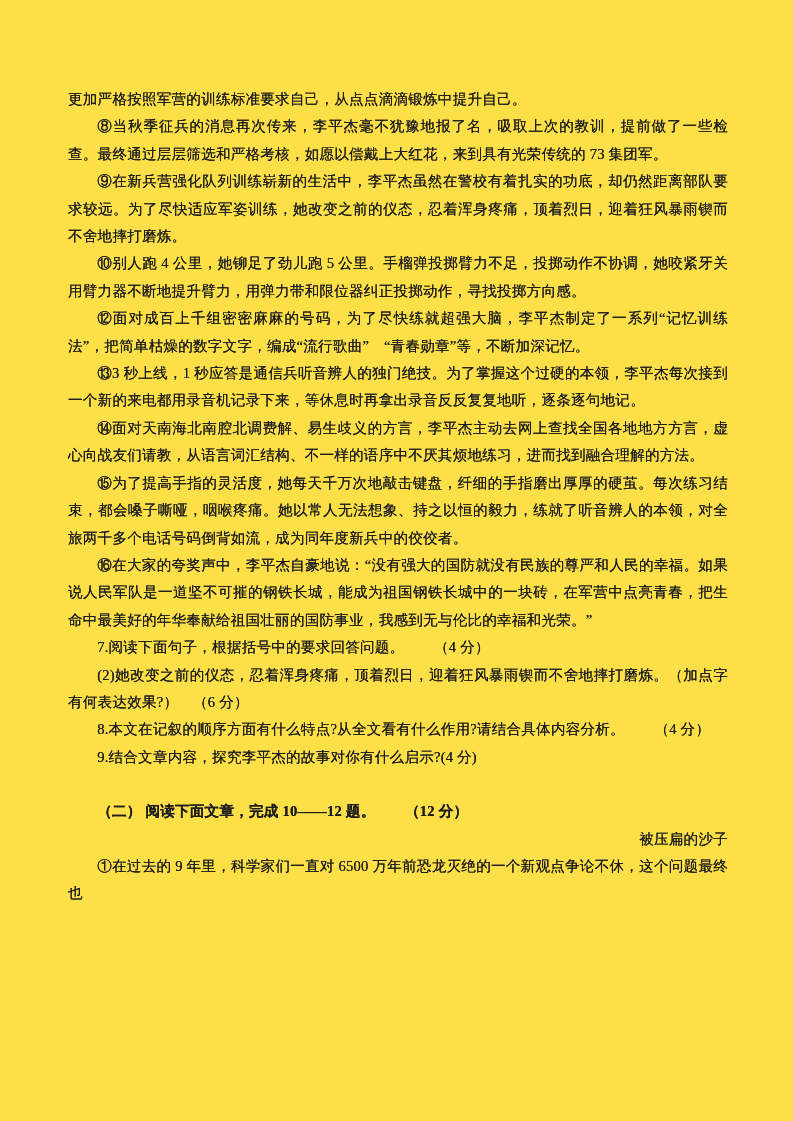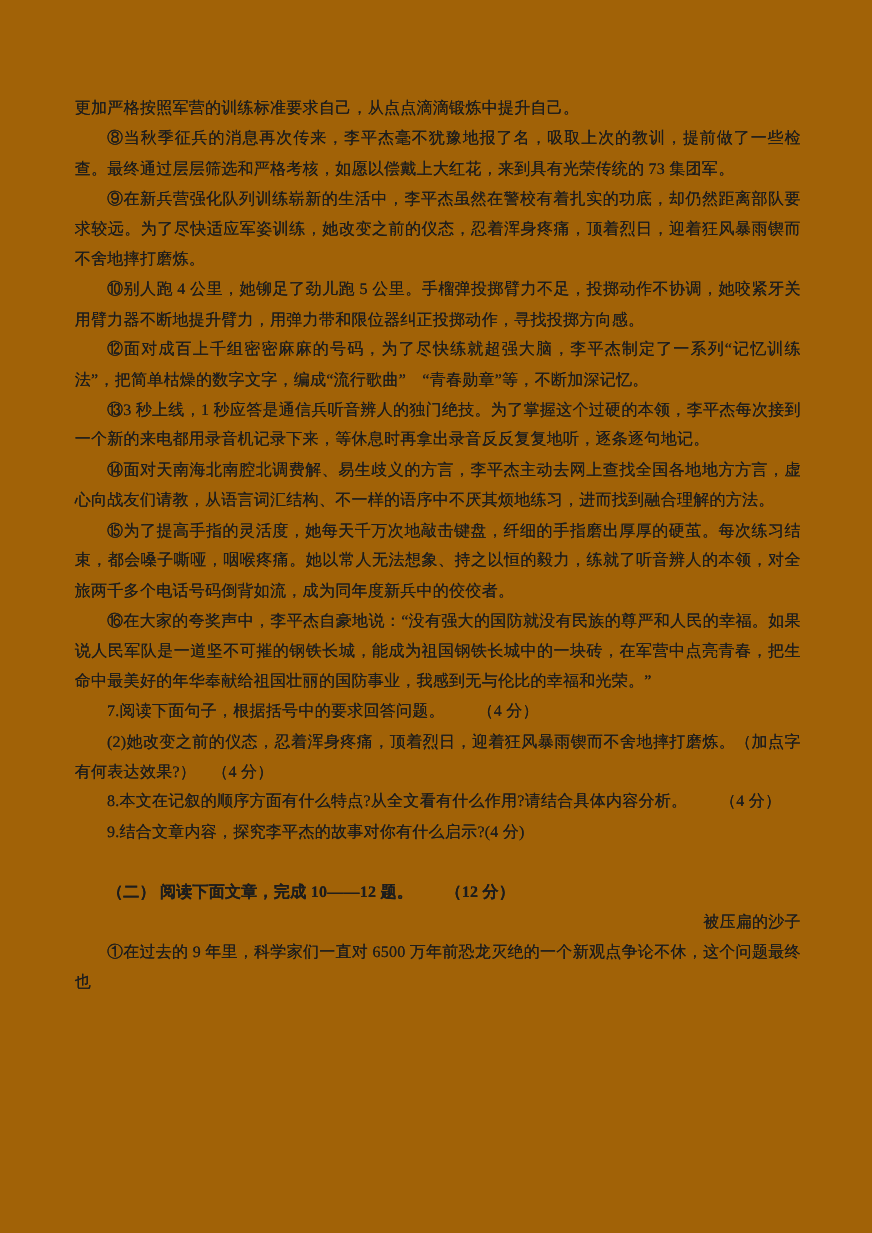--- a/index.html
+++ b/index.html
@@ -4,21 +4,21 @@
 <style>
   html, body {
     margin: 0;
     padding: 0;
     background: #ffffff;
   }
   .sheet {
     position: relative;
     width: 793px;
     height: 1121px;
-    background: #a16207;
+    background: #fde047;
     overflow: hidden;
     font-family: "Liberation Serif", "DejaVu Serif", serif;
   }
   .textblock {
     position: absolute;
     left: 68px;
     top: 86px;
     width: 660px;
     font-size: 14.6px;
     line-height: 27.4px;
@@ -55,21 +55,21 @@
     <p>⑧当秋季征兵的消息再次传来，李平杰毫不犹豫地报了名，吸取上次的教训，提前做了一些检查。最终通过层层筛选和严格考核，如愿以偿戴上大红花，来到具有光荣传统的 73 集团军。</p>
     <p>⑨在新兵营强化队列训练崭新的生活中，李平杰虽然在警校有着扎实的功底，却仍然距离部队要求较远。为了尽快适应军姿训练，她改变之前的仪态，忍着浑身疼痛，顶着烈日，迎着狂风暴雨锲而不舍地摔打磨炼。</p>
     <p>⑩别人跑 4 公里，她铆足了劲儿跑 5 公里。手榴弹投掷臂力不足，投掷动作不协调，她咬紧牙关用臂力器不断地提升臂力，用弹力带和限位器纠正投掷动作，寻找投掷方向感。</p>
     <p>⑫面对成百上千组密密麻麻的号码，为了尽快练就超强大脑，李平杰制定了一系列“记忆训练法”，把简单枯燥的数字文字，编成“流行歌曲”　“青春勋章”等，不断加深记忆。</p>
     <p>⑬3 秒上线，1 秒应答是通信兵听音辨人的独门绝技。为了掌握这个过硬的本领，李平杰每次接到一个新的来电都用录音机记录下来，等休息时再拿出录音反反复复地听，逐条逐句地记。</p>
     <p>⑭面对天南海北南腔北调费解、易生歧义的方言，李平杰主动去网上查找全国各地地方方言，虚心向战友们请教，从语言词汇结构、不一样的语序中不厌其烦地练习，进而找到融合理解的方法。</p>
     <p>⑮为了提高手指的灵活度，她每天千万次地敲击键盘，纤细的手指磨出厚厚的硬茧。每次练习结束，都会嗓子嘶哑，咽喉疼痛。她以常人无法想象、持之以恒的毅力，练就了听音辨人的本领，对全旅两千多个电话号码倒背如流，成为同年度新兵中的佼佼者。</p>
     <p>⑯在大家的夸奖声中，李平杰自豪地说：“没有强大的国防就没有民族的尊严和人民的幸福。如果说人民军队是一道坚不可摧的钢铁长城，能成为祖国钢铁长城中的一块砖，在军营中点亮青春，把生命中最美好的年华奉献给祖国壮丽的国防事业，我感到无与伦比的幸福和光荣。”</p>
 
     <p>7.阅读下面句子，根据括号中的要求回答问题。　　（4 分）</p>
-    <p>(2)她改变之前的仪态，忍着浑身疼痛，顶着烈日，迎着狂风暴雨锲而不舍地摔打磨炼。（加点字有何表达效果?）　（4 分）</p>
+    <p>(2)她改变之前的仪态，忍着浑身疼痛，顶着烈日，迎着狂风暴雨锲而不舍地摔打磨炼。（加点字有何表达效果?）　（6 分）</p>
     <p>8.本文在记叙的顺序方面有什么特点?从全文看有什么作用?请结合具体内容分析。　　（4 分）</p>
     <p>9.结合文章内容，探究李平杰的故事对你有什么启示?(4 分)</p>
 
     <p class="section-head">（二） 阅读下面文章，完成 10——12 题。　　（12 分）</p>
     <p class="center-title">被压扁的沙子</p>
     <p>①在过去的 9 年里，科学家们一直对 6500 万年前恐龙灭绝的一个新观点争论不休，这个问题最终也</p>
 
   </div>
 </div>
 

